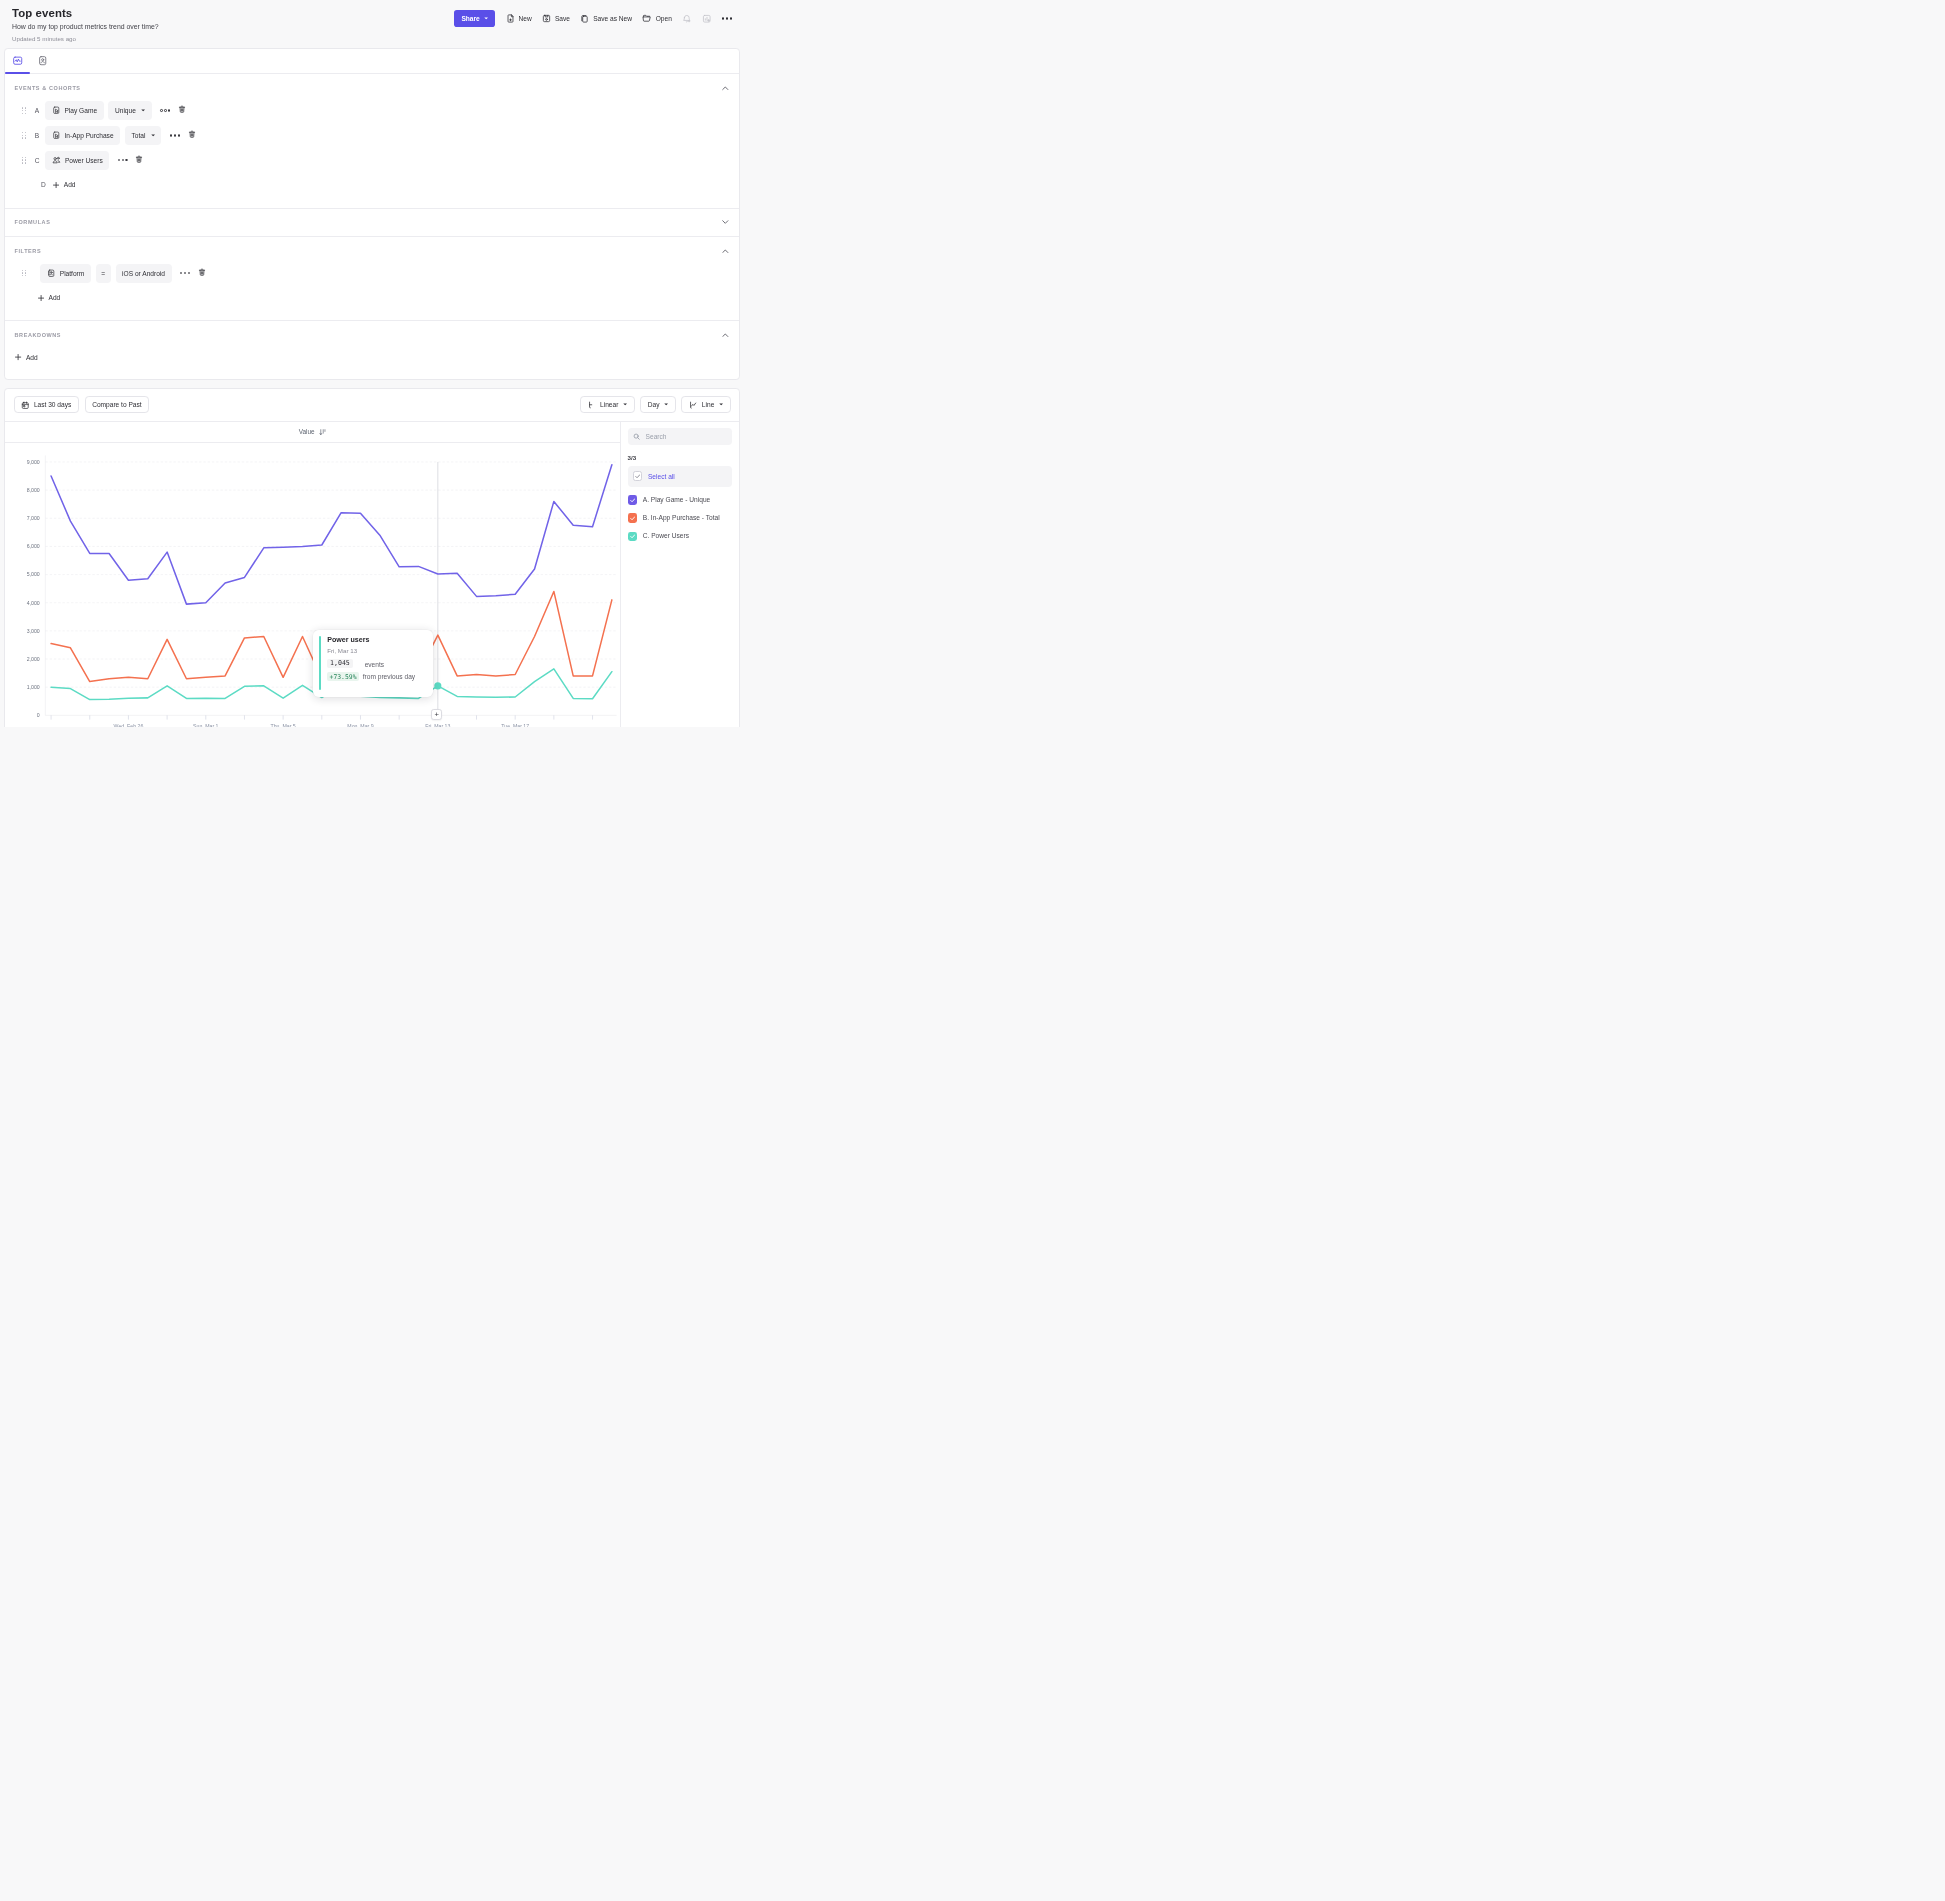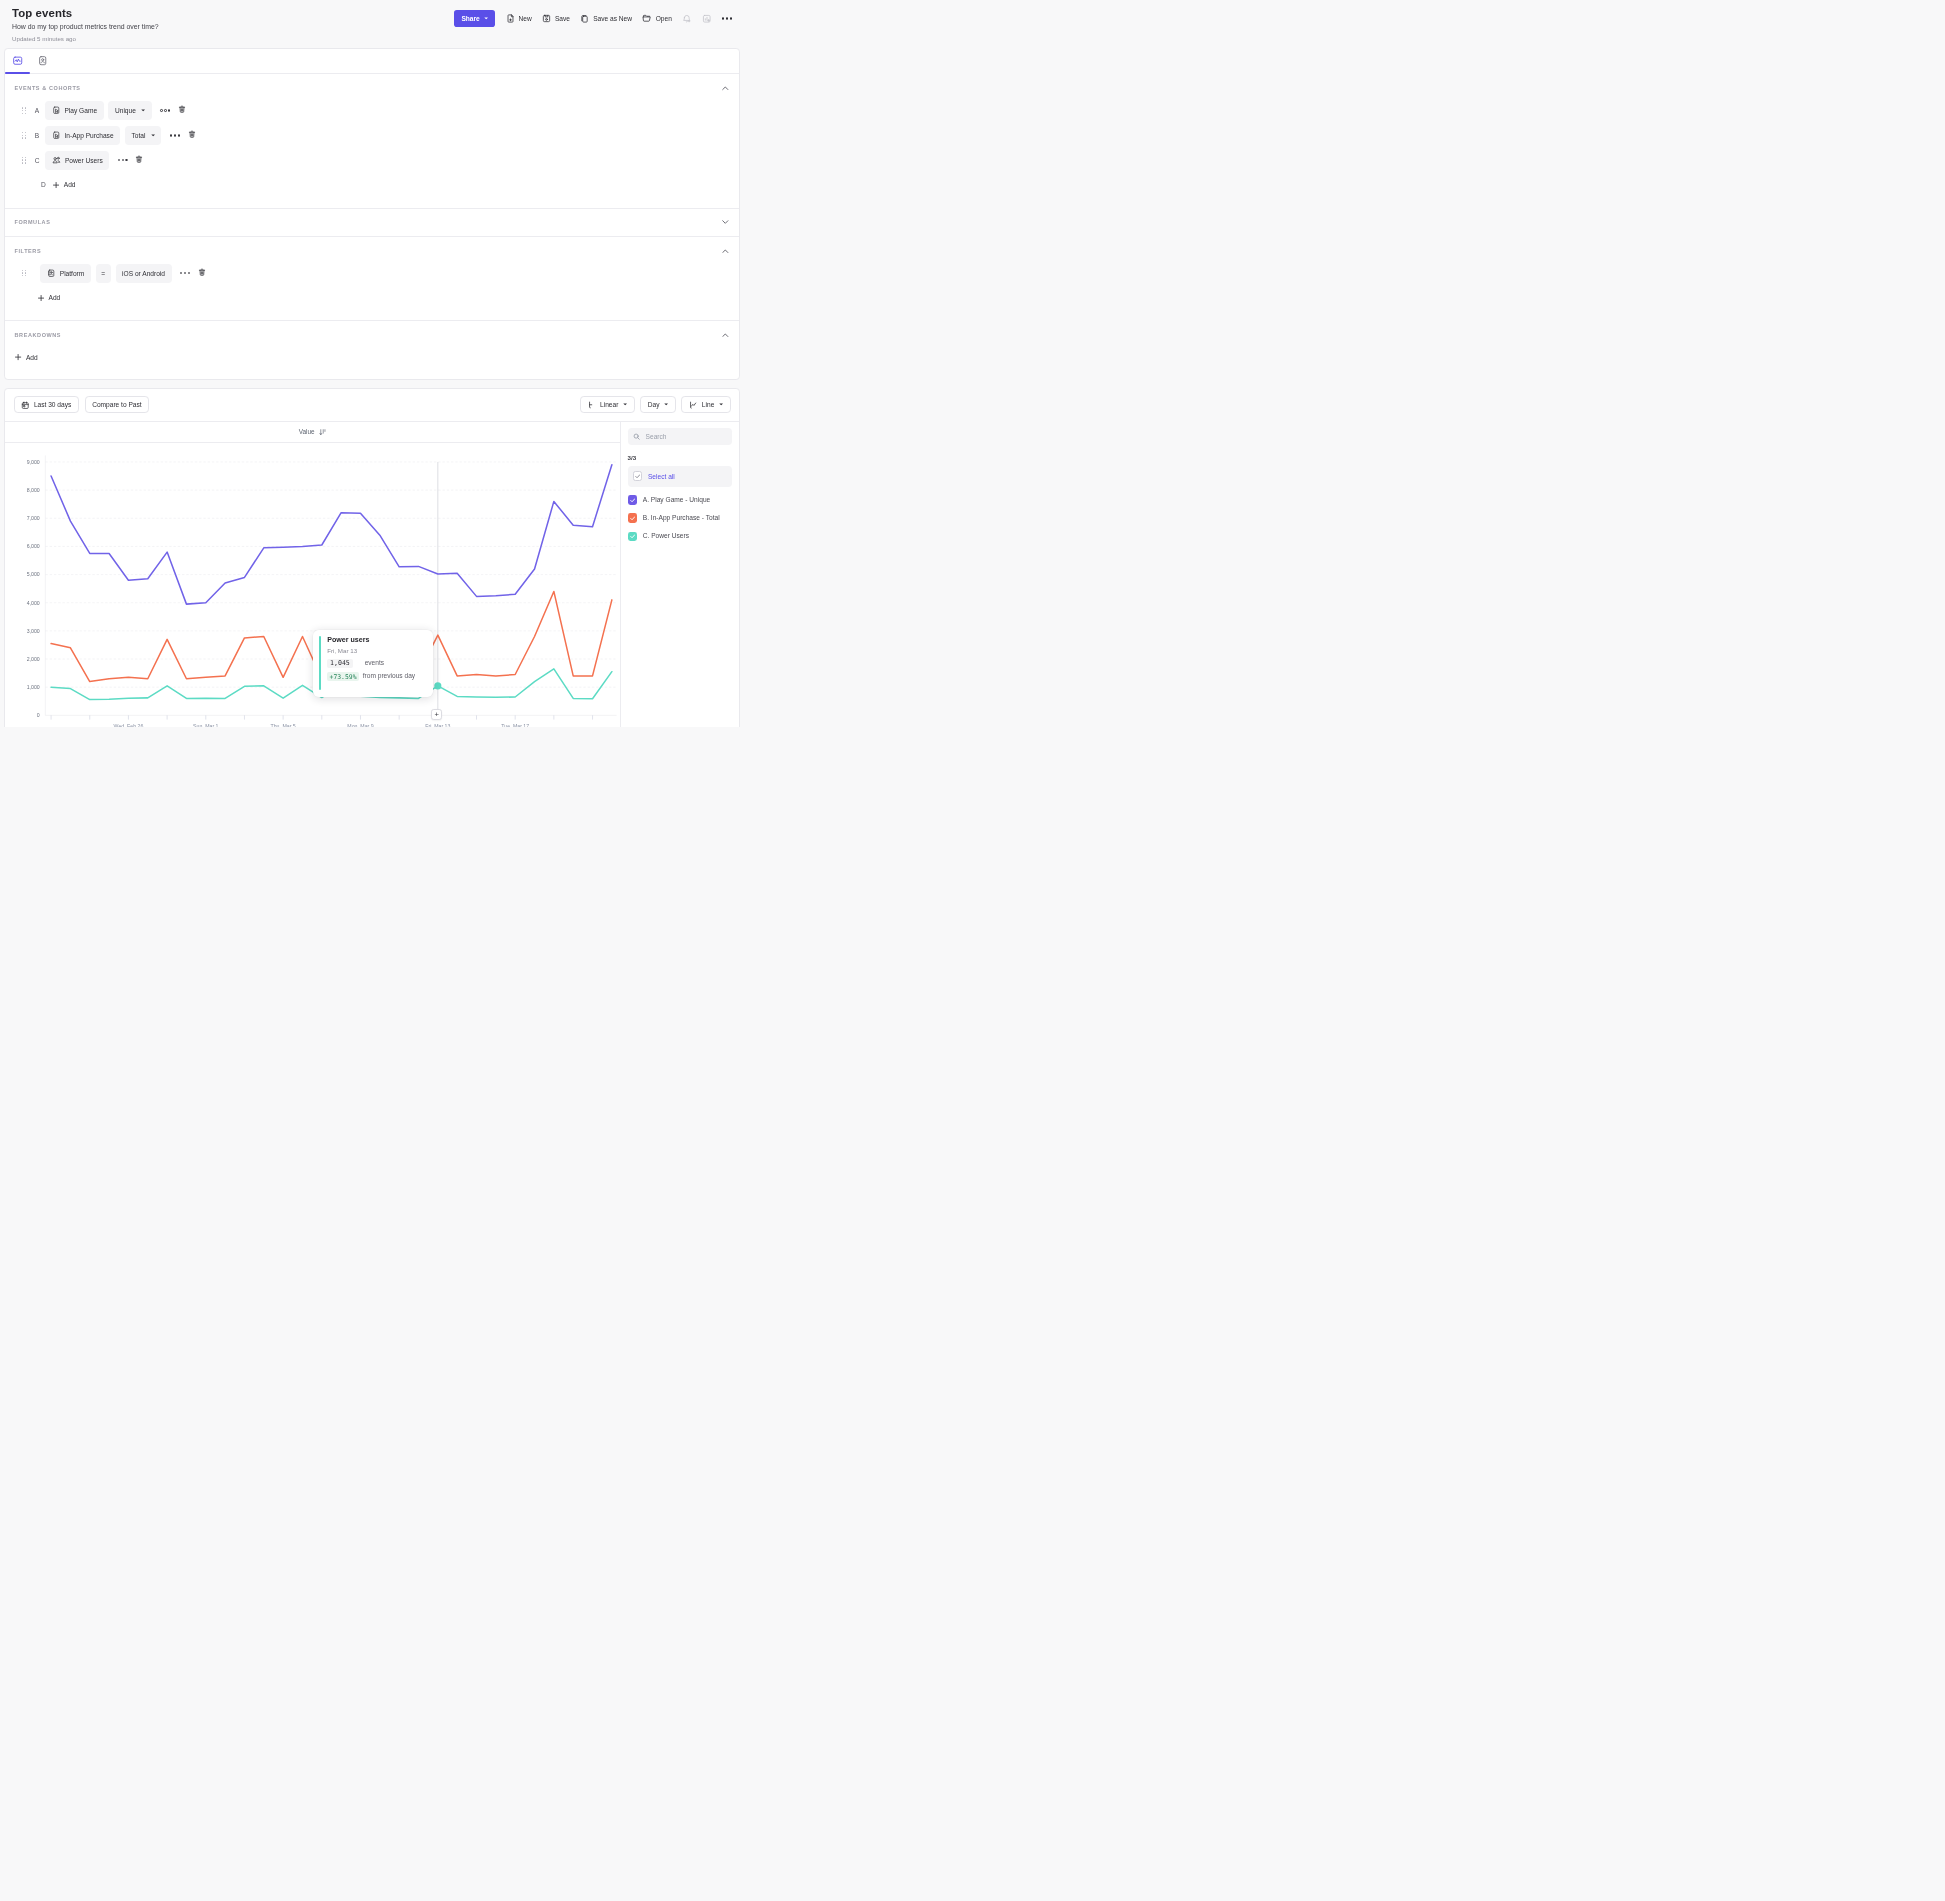--- a/index.html
+++ b/index.html
@@ -78,25 +78,25 @@
   .legend-item { display:flex; gap:5.7px; margin-top:8px; cursor:pointer; align-items:flex-start; }
   .legend-item .cb { color:#fff; margin-top:0.5px; }
   .legend-item .lbl { font-size:6.6px; color:#4a4a52; line-height:1.55; }
 
   
   .tooltip { position:absolute; left:308px; top:208px; width:120px; height:67px; background:#fff; border-radius:5.7px;
              box-shadow:0 1.9px 8.5px rgba(30,30,40,.14), 0 0 0 0.5px rgba(30,30,40,.03); padding:6.6px 7.6px 5.7px 14.2px; z-index:5; }
   .tooltip .bar { position:absolute; left:5.7px; top:6.6px; bottom:6.6px; width:2.4px; border-radius:1.4px; background:#5cdbc4; }
   .tt-title { font-size:7.1px; font-weight:700; color:#26262b; }
   .tt-date { margin-top:2.4px; font-size:6.2px; color:#8a8a94; }
-  .tt-vrow { margin-top:4.7px; display:flex; align-items:flex-start; gap:12px; }
+  .tt-vrow { margin-top:4.7px; display:flex; align-items:flex-end; gap:12px; }
   .tt-chip { font-family:"DejaVu Sans Mono", monospace; font-size:6.6px; color:#2e2e34; background:#f4f4f5;
              border-radius:1.9px; padding:0.9px 2.8px; }
   .tt-unit { font-size:6.6px; color:#5f5f68; }
-  .tt-crow { margin-top:3.3px; display:flex; gap:3.8px; }
+  .tt-crow { margin-top:3.3px; display:flex; align-items:center; gap:3.8px; }
   .tt-chg { font-family:"DejaVu Sans Mono", monospace; font-size:6.4px; color:#27855a; background:#e9f5ee;
             border-radius:1.9px; padding:0.9px 2.4px; }
 
   .plus-btn { position:absolute; left:426px; top:287px; width:11.4px; height:11.4px; background:#fff; border:0.5px solid #dcdce2;
               border-radius:2.8px; box-shadow:0 0.5px 1.4px rgba(0,0,0,.08); color:#3b3b41; font-size:7.6px; line-height:10px;
               text-align:center; cursor:pointer; z-index:4; }
   svg.chart { display:block; }
   text.ylab { font-size:11px; fill:#6d7380; }
   text.xlab { font-size:11px; fill:#8a92a4; }
 </style>

